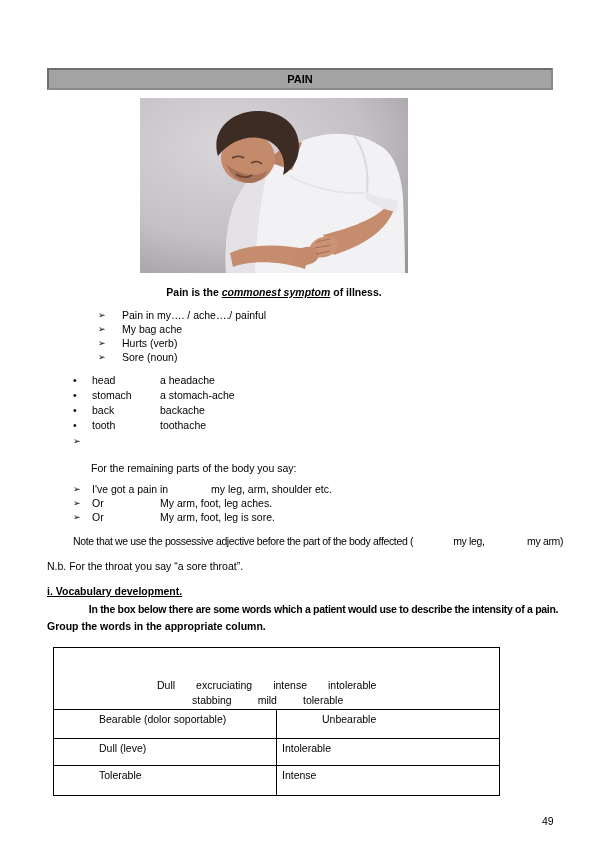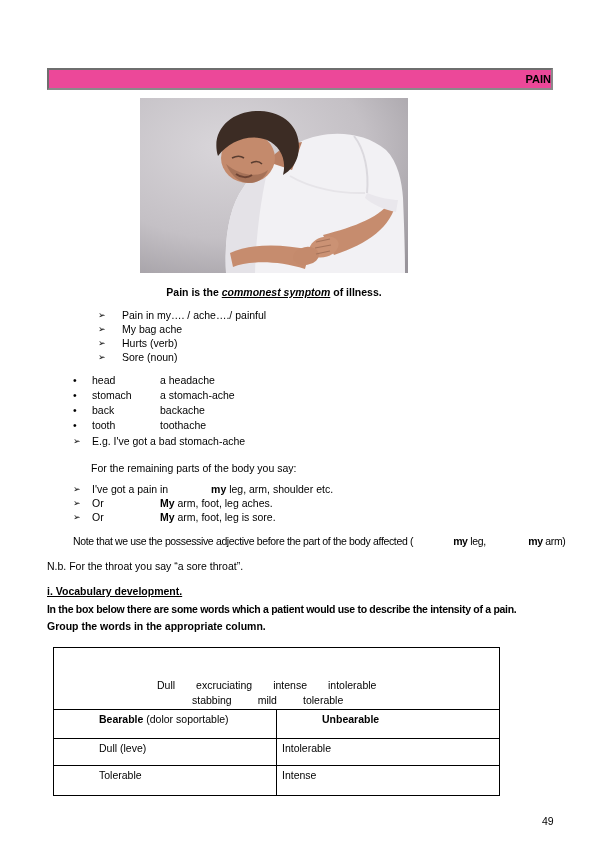--- a/index.html
+++ b/index.html
@@ -2,40 +2,40 @@
 <html><head>
 <meta charset="utf-8">
 <style>
   html,body { margin:0; padding:0; background:#ffffff; }
   body { width:600px; height:848px; font-family:"Liberation Sans", sans-serif; color:#000; }
   .page { position:relative; width:600px; height:848px; overflow:hidden; font-size:10.5px; line-height:14px; }
 
   .title-box {
     margin:68px 47px 0 47px;
     height:18px;
-    background:#ec4899;
+    background:#a3a3a3;
     border:2px solid #8a8a8a;
     border-top-color:#6e6e6e; border-left-color:#6e6e6e;
-    text-align:right;
+    text-align:center;
     font-weight:bold;
     font-size:11px;
     line-height:18px;
   }
 
   .photo { margin:8px 0 0 140px; width:268px; height:175px; display:block; }
 
   .caption { margin:12px 0 0 140px; width:268px; text-align:center; font-weight:bold; font-size:10.5px; white-space:nowrap; }
   .caption .emph { font-style:italic; text-decoration:underline; }
 
   .intro-list { margin:9px 0 0 0; }
   .intro-item { display:flex; margin-left:98px; height:14px; }
   .intro-item .marker { width:24px; flex:none; font-size:9px; }
 
   .para { margin:12px 0 0 47px; }
-  .tight { letter-spacing:-0.3px; white-space:nowrap; }
+  .tight { letter-spacing:-0.3px; white-space:nowrap;text-align:center; }
 
   .compound-list { margin:9px 0 0 0; }
   .compound-item { display:flex; margin-left:73px; height:15px; }
   .compound-item .marker { width:19px; flex:none; }
   .compound-item .term { width:68px; flex:none; }
 
   .arrow-line { display:flex; margin-left:73px; height:14px; }
   .arrow-line .marker { width:19px; flex:none; font-size:9px; }
   .arrow-line .text { white-space:pre-wrap; }
   .or-word { display:inline-block; width:28px; }
@@ -53,21 +53,21 @@
   table.vocab { border-collapse:collapse; margin:14px 0 0 53px; width:447px; table-layout:fixed; }
   table.vocab td { border:1px solid #000; font-size:10.5px; vertical-align:top; padding:2px 5px; }
   td.bank { padding:3px 0 4px 0; }
   .bank-line { display:flex; }
   .bank-line1 { padding-left:98px; gap:21px;margin-top:28px; }
   .bank-line2 { padding-left:133px; gap:26px; margin-top:1px; }
   td.c1 { width:223px; }
   tr.r1 td { height:24px; }
   tr.r2 td { height:22px;margin-left:37px; }
   tr.r3 td { height:25px; }
-  .b { font-weight:bold;padding-left:40px; }
+  .b { font-weight:normal;padding-left:40px; }
 
   .page-number { position:absolute; top:814px; left:542px; font-size:10.5px; }
 </style>
 </head>
 <body>
 
 <div class="page">
 
   <div class="title-box">
     <span>PAIN</span>
@@ -152,21 +152,20 @@
     </div>
     <div class="compound-item">
       <span class="marker">•</span>
       <span class="term">tooth</span>
       <span class="compound">toothache</span>
     </div>
   </div>
 
   <div class="arrow-line eg-line">
     <span class="marker">➢</span>
-    <span class="text">E.g. I've got a bad stomach-ache</span>
   </div>
 
   <div class="para" style="margin-top:13px;padding-left:44px;">For the remaining parts of the body you say:</div>
 
   <div class="remaining-list">
     <div class="arrow-line">
       <span class="marker">➢</span>
       <span class="text"><span>I've got a pain in </span><span class="b">my</span><span> leg, arm, shoulder etc.</span></span>
     </div>
     <div class="arrow-line">

